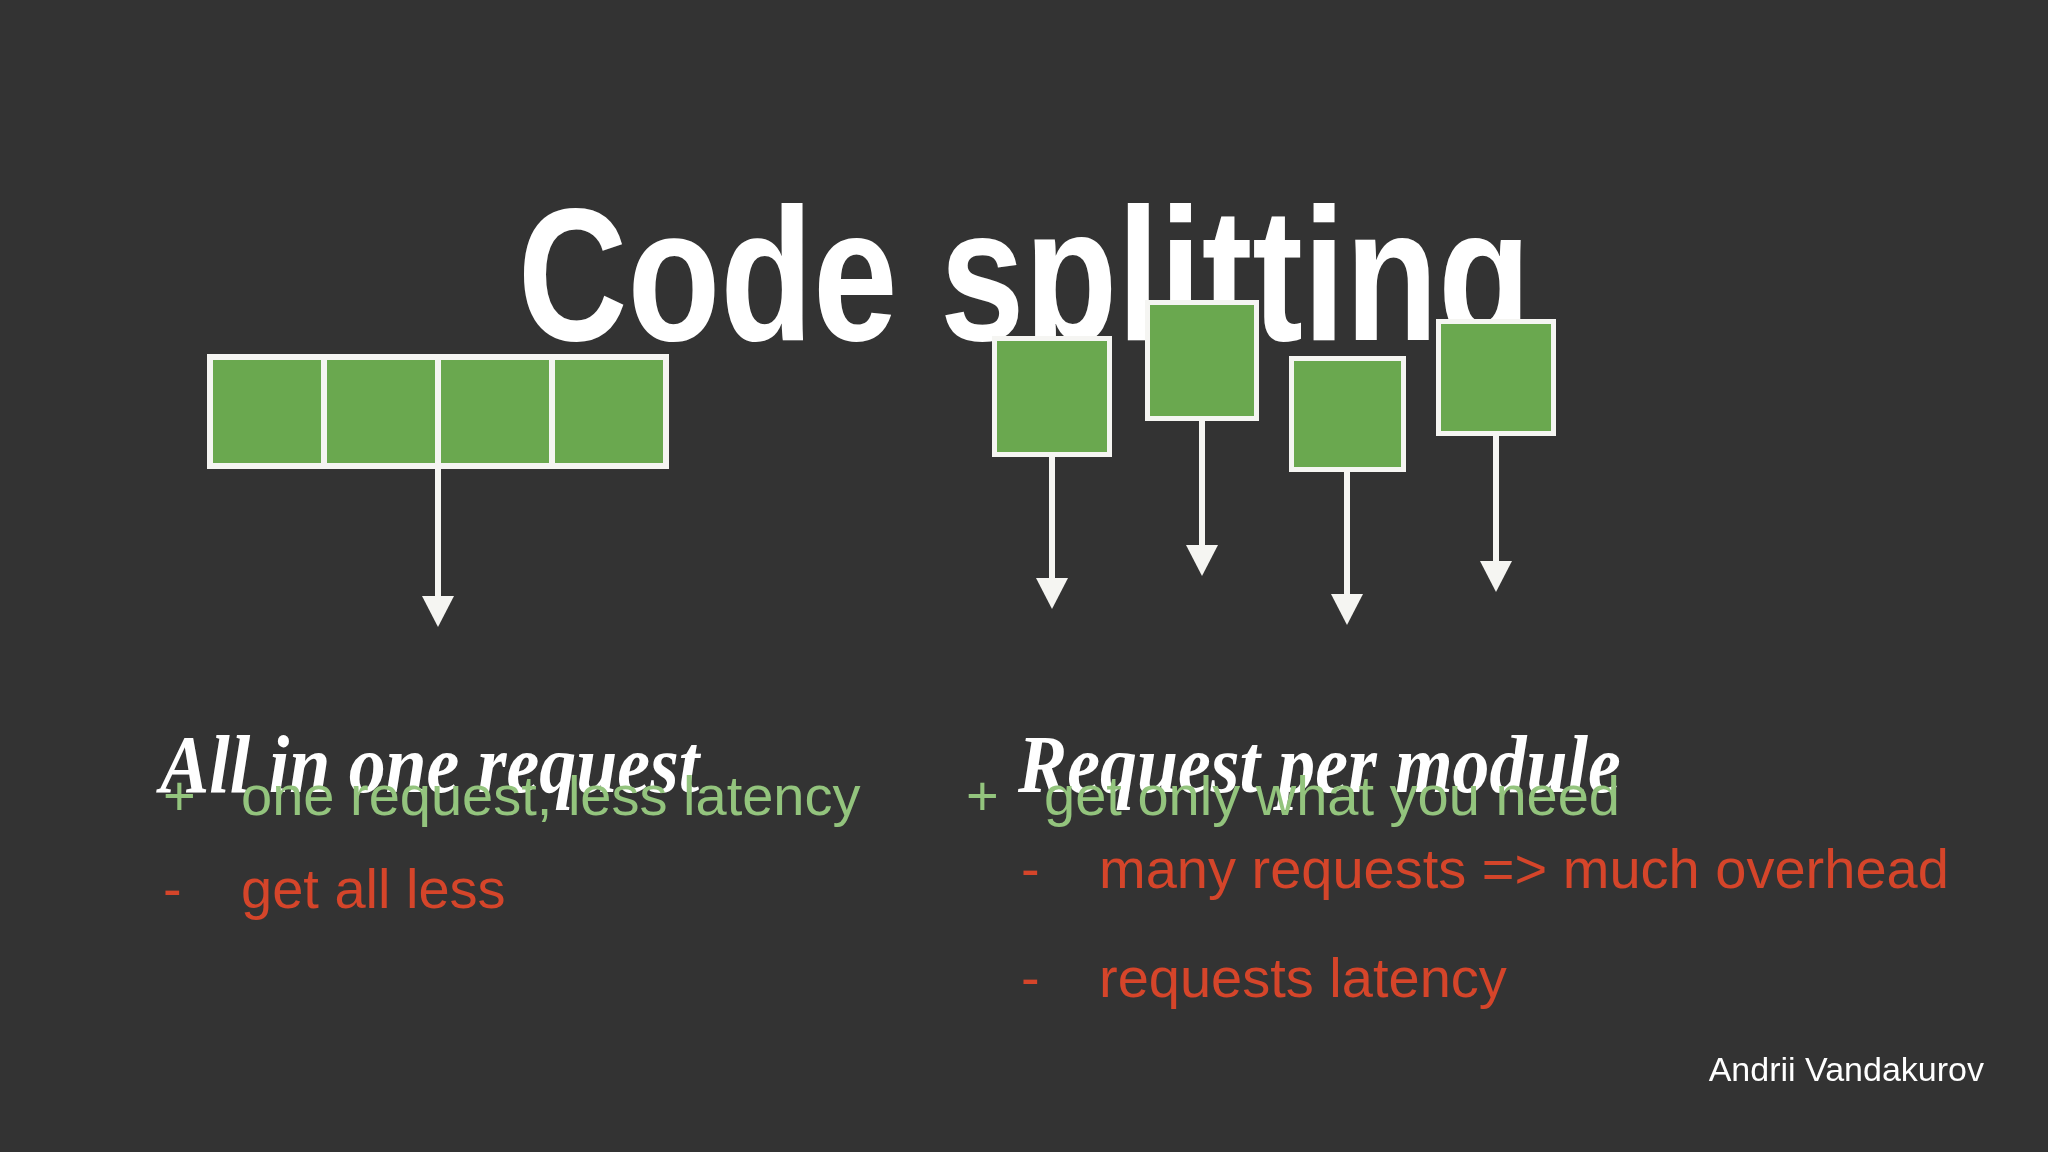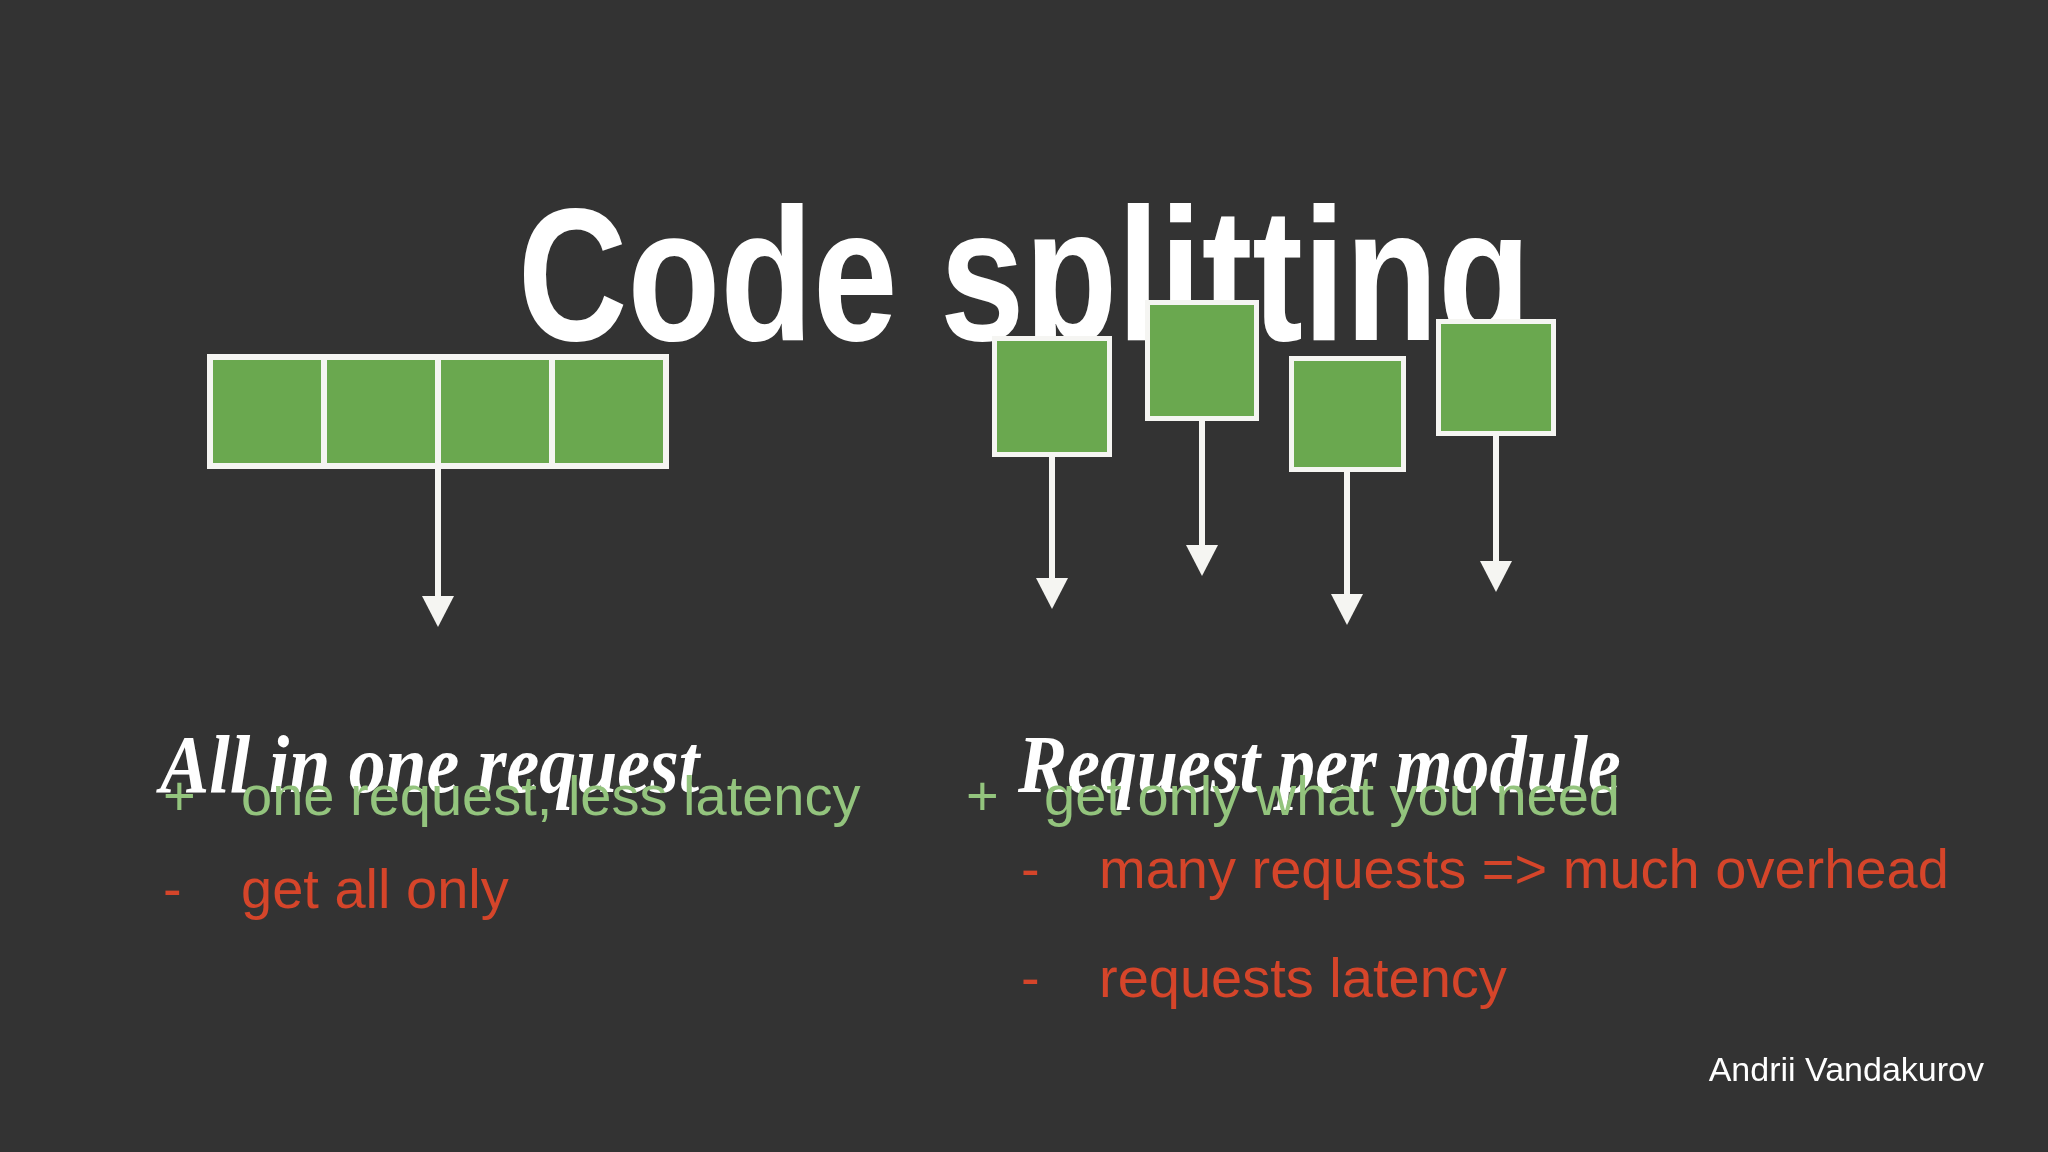--- a/index.html
+++ b/index.html
@@ -99,21 +99,21 @@
 <div id="arrow-m3" class="arrow"></div>
 <div id="arrow-m4" class="arrow"></div>
 
 <h2 id="left-heading" class="script-heading">All in one request</h2>
 <h2 id="right-heading" class="script-heading">Request per module</h2>
 
 <div id="l-point-0" class="point positive">
   <span class="sign">+</span><span>one request, less latency</span>
 </div>
 <div id="l-point-1" class="point negative">
-  <span class="sign">-</span><span>get all only</span>
+  <span class="sign">-</span><span>get all less</span>
 </div>
 
 <div id="r-point-0" class="point positive">
   <span class="sign">+</span><span>get only what you need</span>
 </div>
 <div id="r-point-1" class="point negative">
   <span class="sign">-</span><span>many requests =&gt; much overhead</span>
 </div>
 <div id="r-point-2" class="point negative">
   <span class="sign">-</span><span>requests latency</span>

